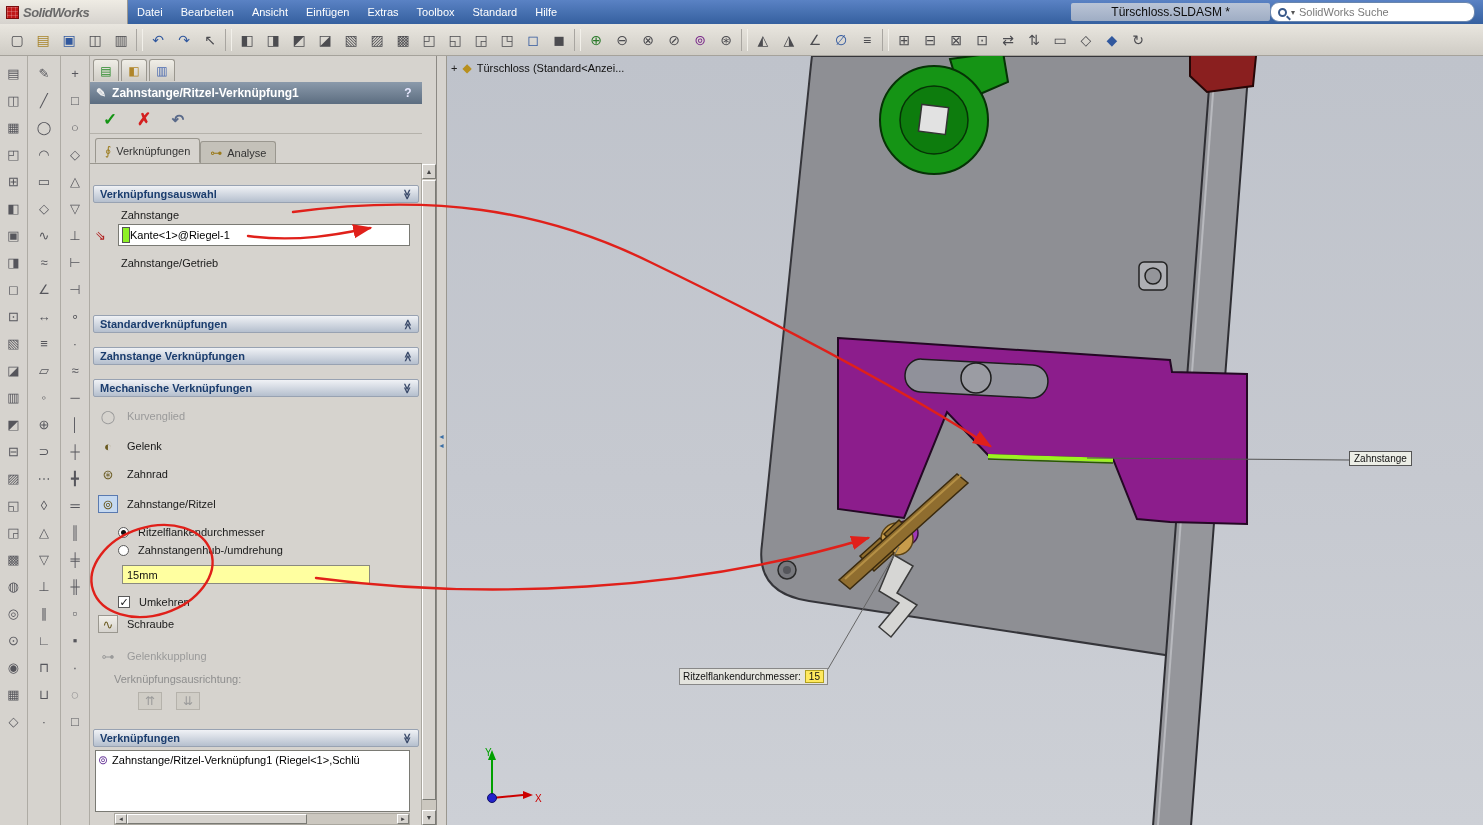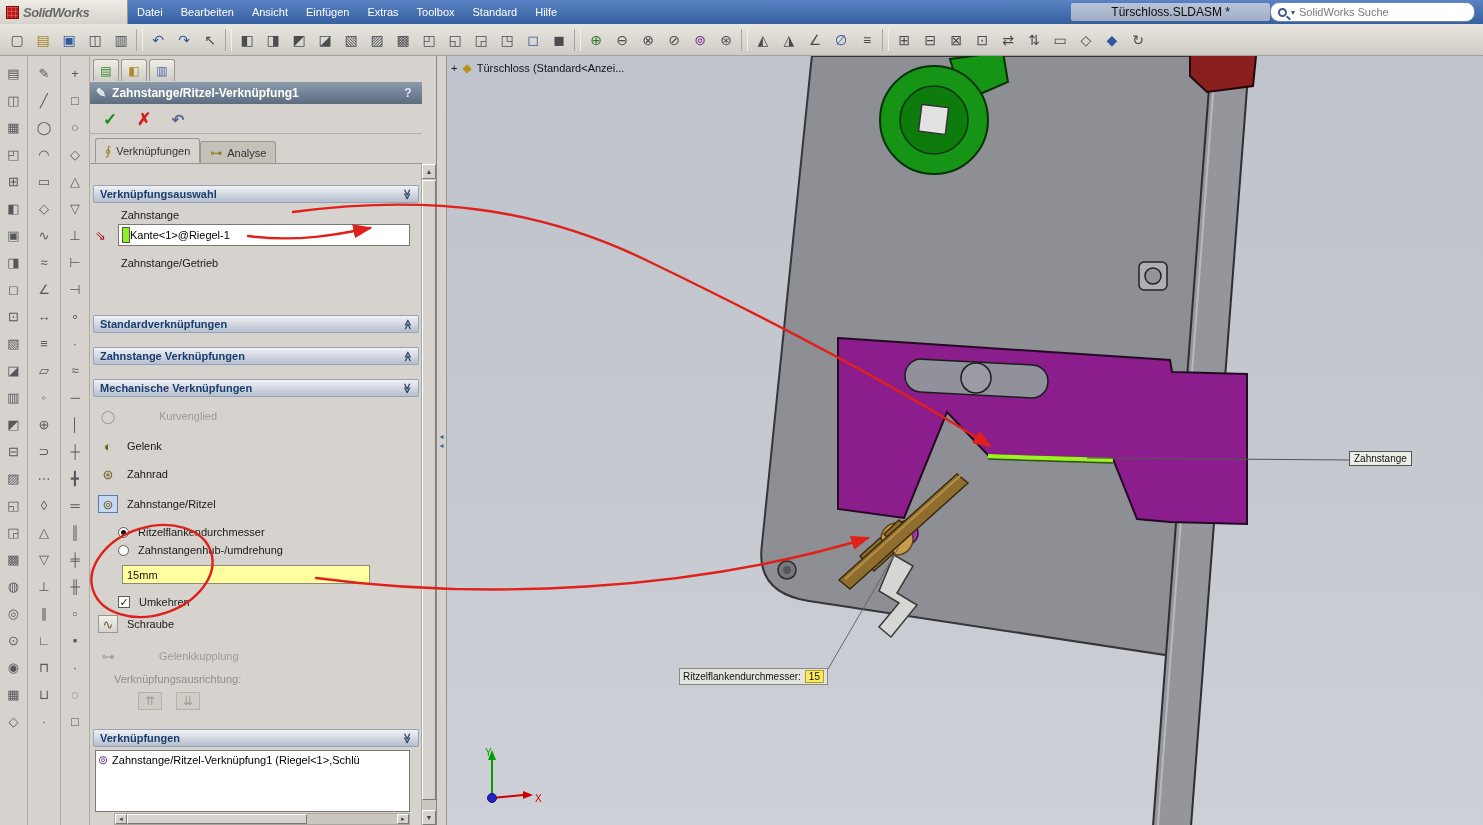--- a/index.html
+++ b/index.html
@@ -68,21 +68,21 @@
   .plabel.dim { color:#8e8e8e; }
   .selfield { position:absolute; left:28px; width:292px; height:22px; background:#fff; border:1px solid #7a7a74; display:flex; align-items:center; padding:0 3px; font-size:11px; }
   .selfield.hl { background:#cfe4f7; border:1px solid #3a7ab5; }
   .swatch { width:8px; height:16px; display:inline-block; border:1px solid #555; flex:0 0 auto; }
   .mech-row { position:absolute; left:8px; display:flex; align-items:center; gap:9px; height:20px; }
   .mech-ic { width:20px; height:18px; display:flex; align-items:center; justify-content:center; font-size:13px; color:#6a5a20; }
   .mech-ic.gray { color:#9a9a9a; }
   .mech-ic.sel { background:#c6d9f0; border:1px solid #5a7ab0; }
   .mech-ic.box { border:1px solid #9a978f; background:linear-gradient(#f2f0ea,#d6d3ce); }
   .mech-label { font-size:11px; color:#1a1a1a; }
-  .mech-label.dim { color:#9a9a9a;margin-left:32px; }
+  .mech-label.dim { color:#9a9a9a; }
   .radio { width:11px; height:11px; border:1px solid #5a5a5a; border-radius:50%; background:#fff; position:relative; flex:0 0 auto; }
   .radio.on::after { content:""; position:absolute; left:2px; top:2px; width:5px; height:5px; border-radius:50%; background:#111; }
   .checkbox { width:12px; height:12px; border:1px solid #5a5a5a; background:#fff; font-size:11px; line-height:10px; text-align:center; color:#111; flex:0 0 auto; }
   #val-input { position:absolute; left:32px; top:509px; width:248px; height:19px; background:#ffffa0; border:1px solid #8a8a80; font-size:11px; padding:1px 4px; color:#111; display:flex; align-items:center; }
   .alignic { width:24px; height:18px; border:1px solid #b5b2ab; display:inline-flex; align-items:center; justify-content:center; color:#9a9a9a; font-size:12px; background:#d0cdc6; }
 
   
   #pm-scroll { position:absolute; right:0; top:108px; bottom:0; width:15px; background:#cbc7bf; border-left:1px solid #aaa79f; }
   .sbtn { position:absolute; left:0; width:14px; height:15px; background:#d6d3ce; border:1px solid; border-color:#fff #7a7a74 #7a7a74 #fff; font-size:7px; color:#444; text-align:center; line-height:13px; }
   #pm-thumb { position:absolute; left:0; top:16px; width:14px; height:620px; background:#d6d3ce; border:1px solid; border-color:#fff #7a7a74 #7a7a74 #fff; }

